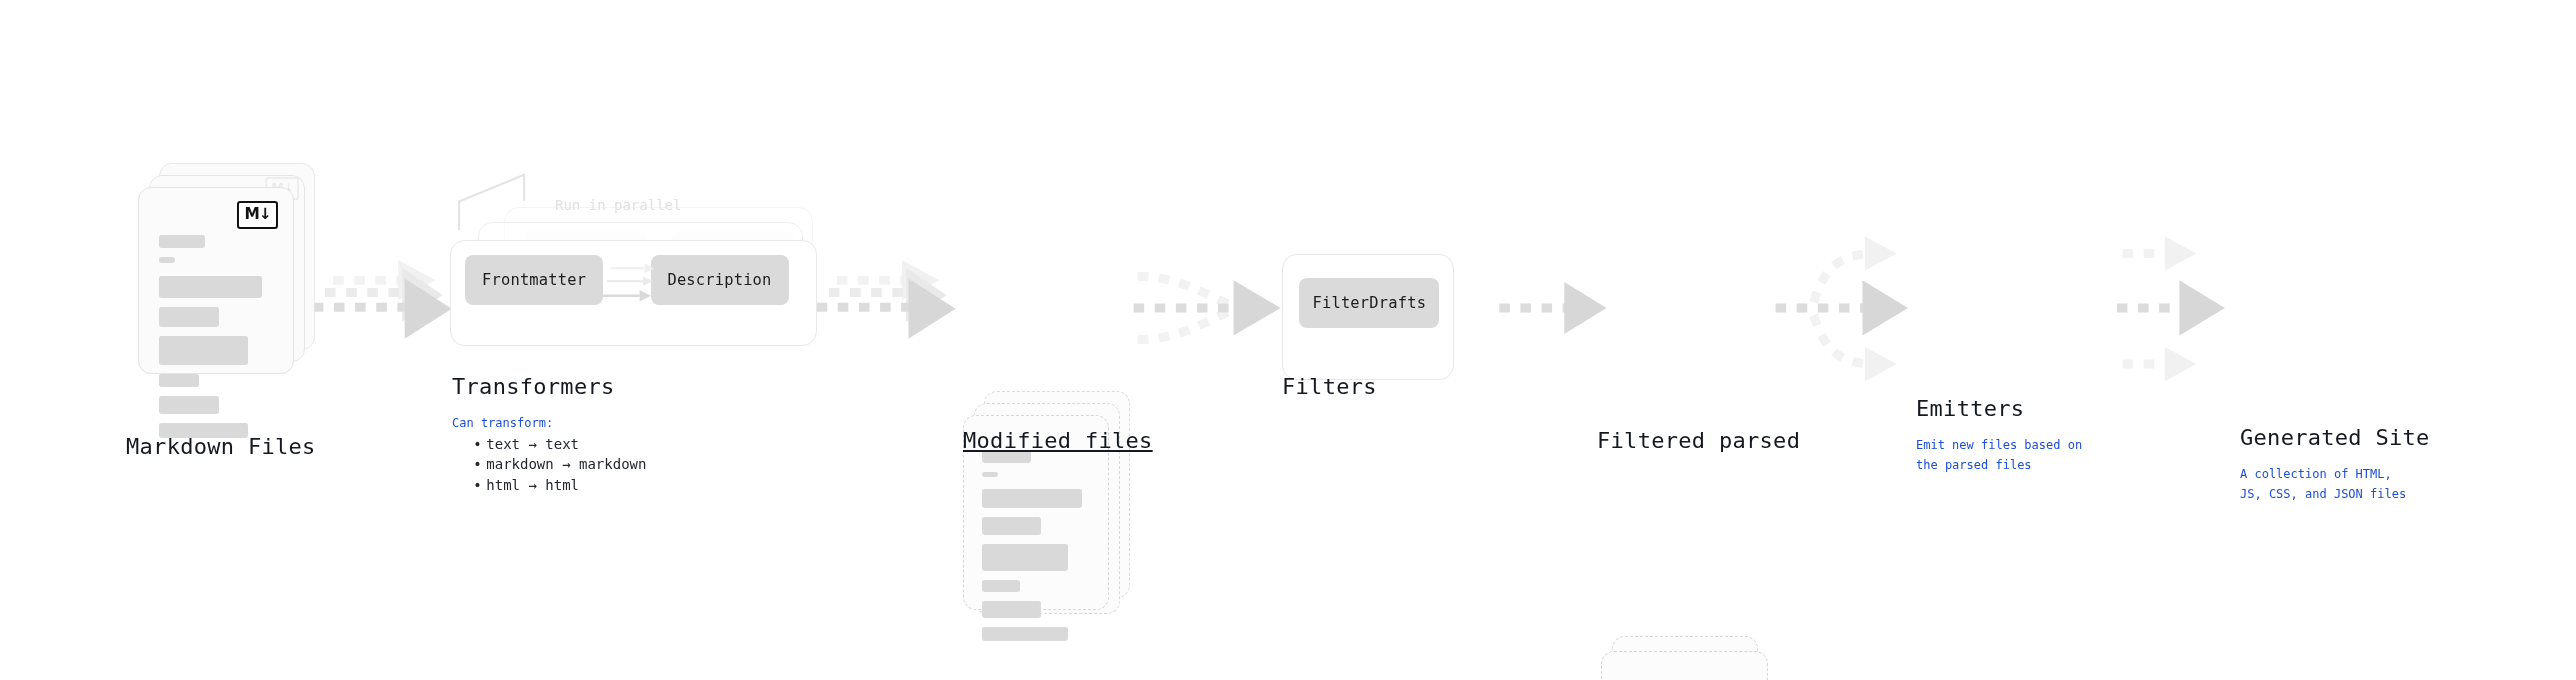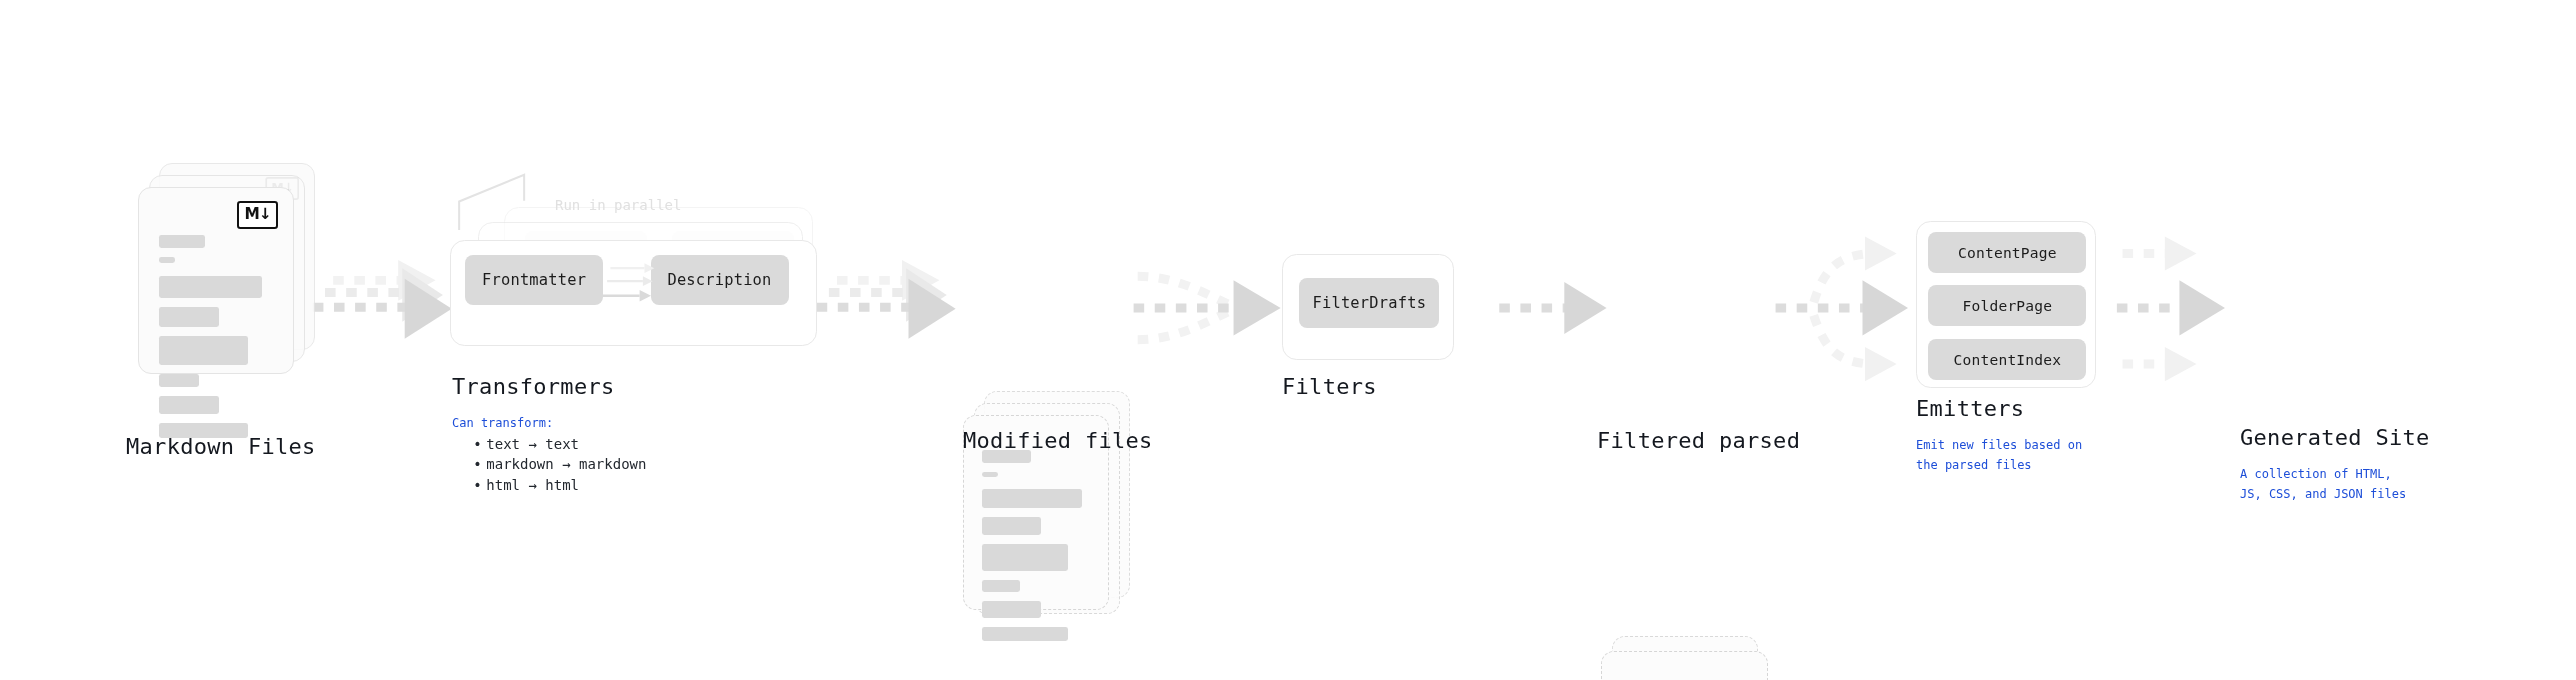--- a/index.html
+++ b/index.html
@@ -306,50 +306,43 @@
         <div class="doc-line" style="width:93%; height:19.5px;"></div>
         <div class="doc-line" style="width:55%; height:18px;"></div>
         <div class="doc-line" style="width:80%; height:27px;"></div>
         <div class="doc-line" style="width:35%; height:12.2px;"></div>
         <div class="doc-line" style="width:55%; height:16.3px;"></div>
         <div class="doc-line" style="width:80%; height:14px;"></div>
       </div>
     </div>
   </div>
 
-  <div class="caption-title" style="left:963px; top:428px;">Modified files</div>
+  <div class="caption-title" style="left:963px; top:428px;text-decoration:underline;">Modified files</div>
 
 
   <div class="node" style="left:1282px; top:254px; width:179px; height:114px;">
-    <div class="group-box" style="left:0px; top:0px; width:172px; height:106px;">
+    <div class="group-box" style="left:0px; top:0px; width:172px; height:126px;">
       <div class="chip" style="left:16.3px; top:23px; width:140px; height:50px;">FilterDrafts</div>
     </div>
   </div>
 
   <div class="caption-title" style="left:1282px; top:374px;">Filters</div>
 
 
   <div class="node doc-stack" style="left:1601px; top:189px; width:179px; height:228px;">
 
     <div class="doc-card dashed back1" style="left:11.4px; top:0px; width:146px; height:203px;"></div>
 
     <div class="doc-card dashed front" style="left:0px; top:14.6px; width:167px; height:195px;">
       
     </div>
   </div>
 
   <div class="caption-title" style="left:1597px; top:428px;">Filtered parsed</div>
 
-  <div class="node" style="left:1916px; top:221px; width:195px; height:179px;">
-    <div class="group-box" style="left:0px; top:0px; width:180px; height:167px;">
-      <div class="chip" style="left:11.4px; top:9.8px; width:158px; height:41px; font-size:14.6px;">ContentPage</div>
-      <div class="chip" style="left:11.4px; top:63px; width:158px; height:41px; font-size:14.6px;">FolderPage</div>
-      <div class="chip" style="left:11.4px; top:117px; width:158px; height:41px; font-size:14.6px;">ContentIndex</div>
-    </div>
-  </div>
 
   <div class="caption-title" style="left:1916px; top:396px;">Emitters</div>
 
   <div class="caption-sub" style="left:1916px; top:435px;">Emit new files based on
 the parsed files</div>
 
   <div class="caption-title" style="left:2240px; top:425px;">Generated Site</div>
 
   <div class="caption-sub" style="left:2240px; top:464px;">A collection of HTML,
 JS, CSS, and JSON files</div>

